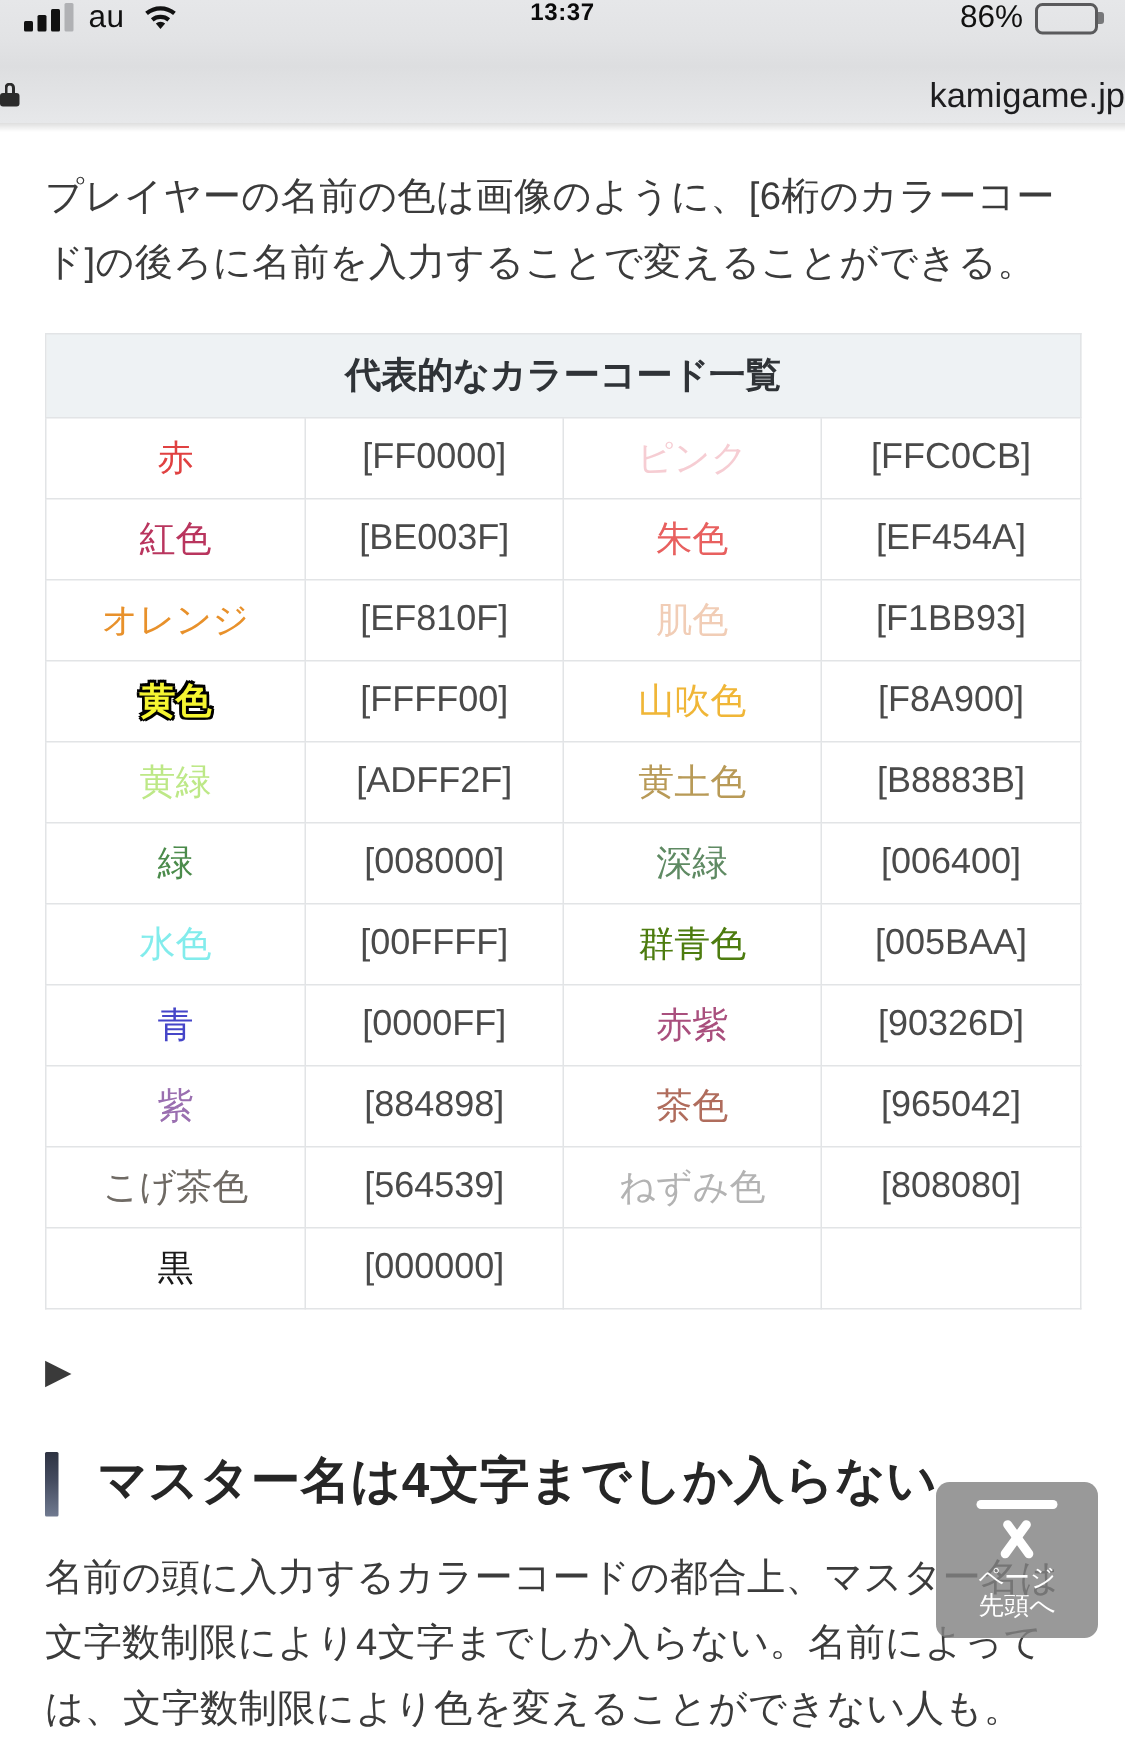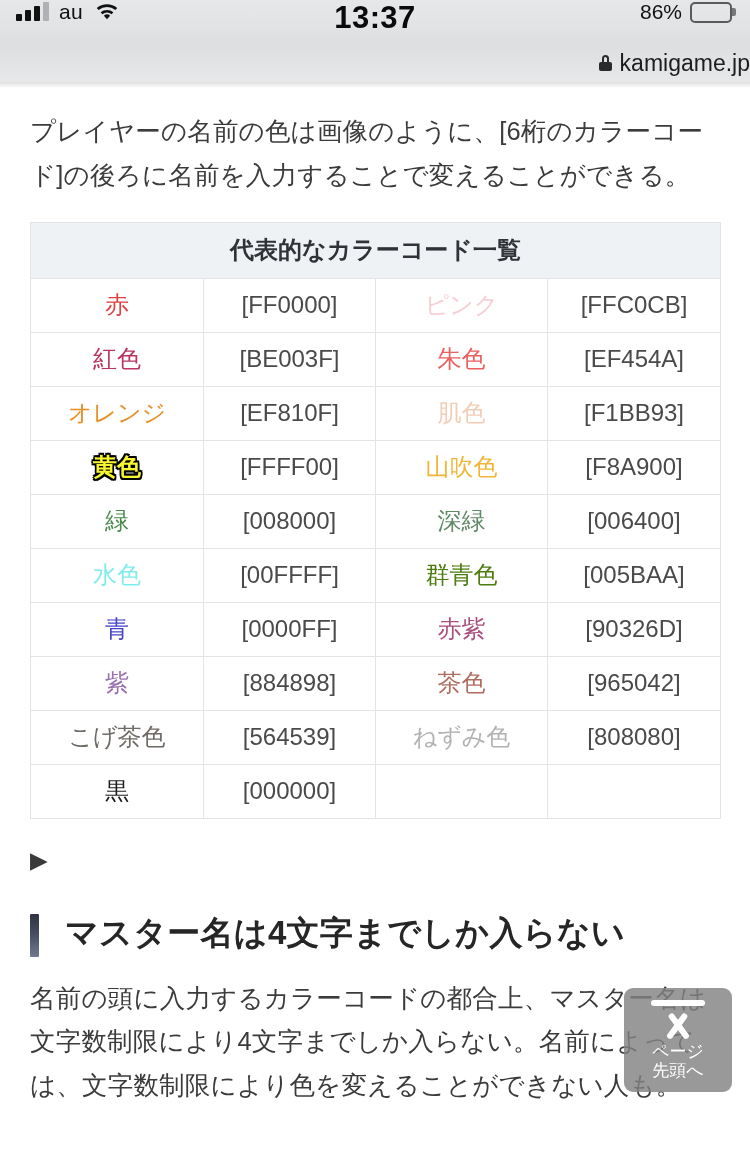--- a/index.html
+++ b/index.html
@@ -23,36 +23,36 @@
   .signal i { width: 6px; background: #111; border-radius: 1px; display:block; }
   .signal i:nth-child(1){ height: 7px; }
   .signal i:nth-child(2){ height: 11px; }
   .signal i:nth-child(3){ height: 15px; }
   .signal i:nth-child(4){ height: 19px; background:#b0b1b4; }
   .carrier { font-size: 21px; color:#111; letter-spacing: .3px; }
   .wifi { width: 24px; height: 18px; position: relative; margin-left: 2px; }
   .wifi svg { display:block; }
   .sb-time {
     position: absolute; left: 0; right: 0; text-align: center;
-    font-size: 31px; font-weight: 600; color:#0b0b0b; letter-spacing: .4px;
+    font-size: 16px; font-weight: 600; color:#0b0b0b; letter-spacing: .4px;
     pointer-events:none;
   }
   .sb-right { margin-left:auto; display:flex; align-items:center; gap:8px; }
   .batt-pct { font-size: 21px; color:#111; }
   .batt { width: 42px; height: 21px; border: 2px solid #5a5a5c; border-radius: 5px;
           position: relative; padding: 2px; }
   .batt .fill { height: 100%; width: 86%; background: #0a0a0a; border-radius: 2px; }
   .batt:after { content:""; position:absolute; right:-6px; top:50%; transform: translateY(-50%);
                 width: 4px; height: 8px; background:#77787a; border-radius: 0 2px 2px 0; }
 
   
   .urlbar {
     height: 38px;
     background: linear-gradient(to bottom,#dddee0 0%, #e7e8ea 100%);
-    display:flex; align-items:center; justify-content:flex-end; gap:8px;
+    display:flex; align-items:center; justify-content:space-between; gap:8px;
   }
   .lock { width: 13px; height: 16px; position: relative; }
   .lock .shackle { position:absolute; top:0; left:3px; width:7px; height:7px;
                    border:2px solid #2b2b2b; border-bottom:none;
                    border-radius: 4px 4px 0 0; }
   .lock .body { position:absolute; bottom:0; left:0; width:13px; height:9px;
                 background:#2b2b2b; border-radius:2px; }
   .url-text { font-size: 23px; color:#1d1d1f; }
   .urlbar-shadow { height: 6px; background: linear-gradient(to bottom, rgba(0,0,0,.13), rgba(0,0,0,0)); }
 
@@ -236,20 +236,26 @@
           <td class="name" style="color: rgb(241, 205, 182);">肌色</td>
           <td class="code">[F1BB93]</td>
         </tr>
         <tr>
           <td class="name outlined" style="color: rgb(245, 245, 49);">黄色</td>
           <td class="code">[FFFF00]</td>
           <td class="name" style="color: rgb(240, 182, 55);">山吹色</td>
           <td class="code">[F8A900]</td>
         </tr>
         <tr>
+          <td class="name" style="color: rgb(189, 232, 135);">黄緑</td>
+          <td class="code">[ADFF2F]</td>
+          <td class="name" style="color: rgb(184, 154, 87);">黄土色</td>
+          <td class="code">[B8883B]</td>
+        </tr>
+        <tr>
           <td class="name" style="color: rgb(75, 139, 75);">緑</td>
           <td class="code">[008000]</td>
           <td class="name" style="color: rgb(95, 138, 99);">深緑</td>
           <td class="code">[006400]</td>
         </tr>
         <tr>
           <td class="name" style="color: rgb(130, 236, 236);">水色</td>
           <td class="code">[00FFFF]</td>
           <td class="name" style="color: #4d7c0f;">群青色</td>
           <td class="code">[005BAA]</td>

